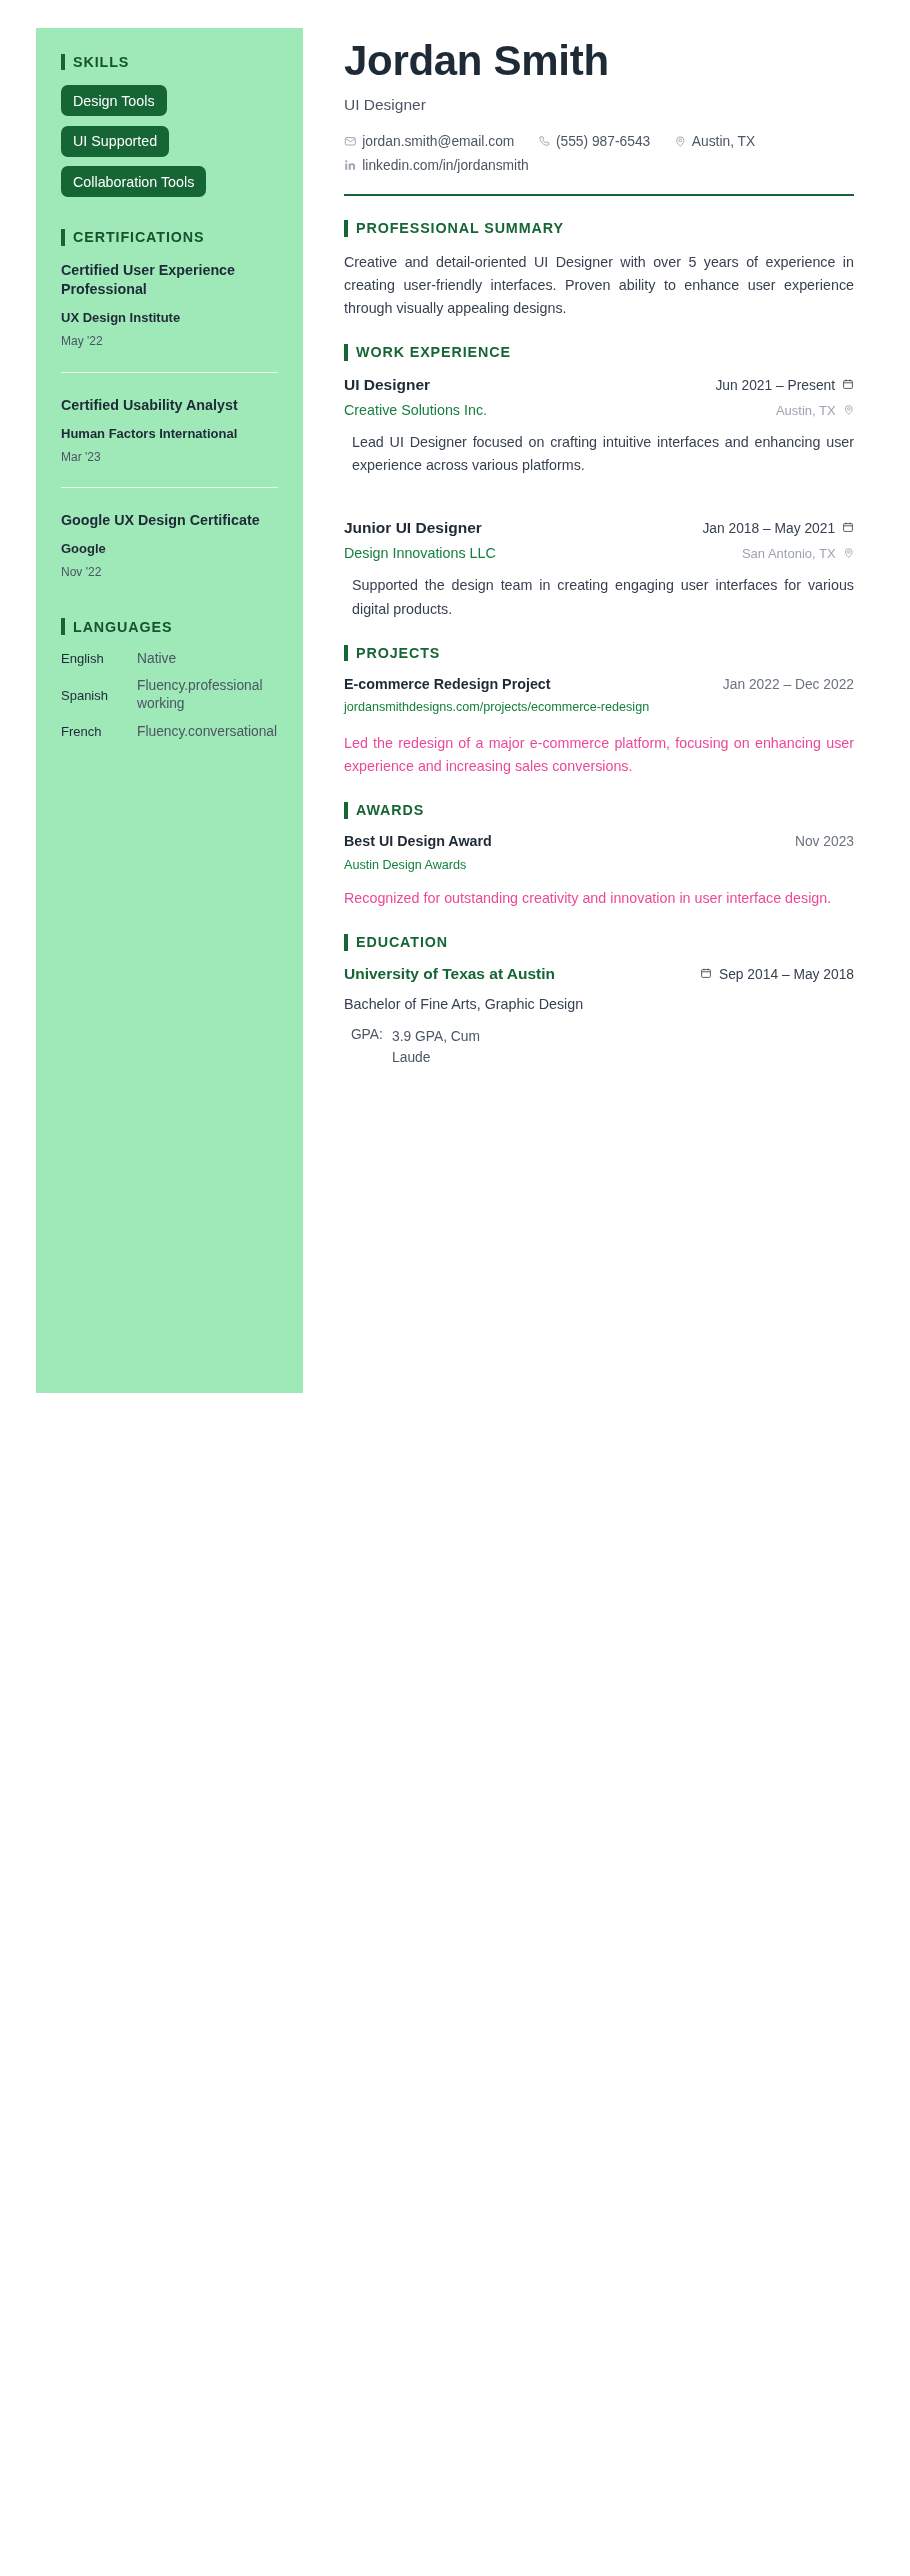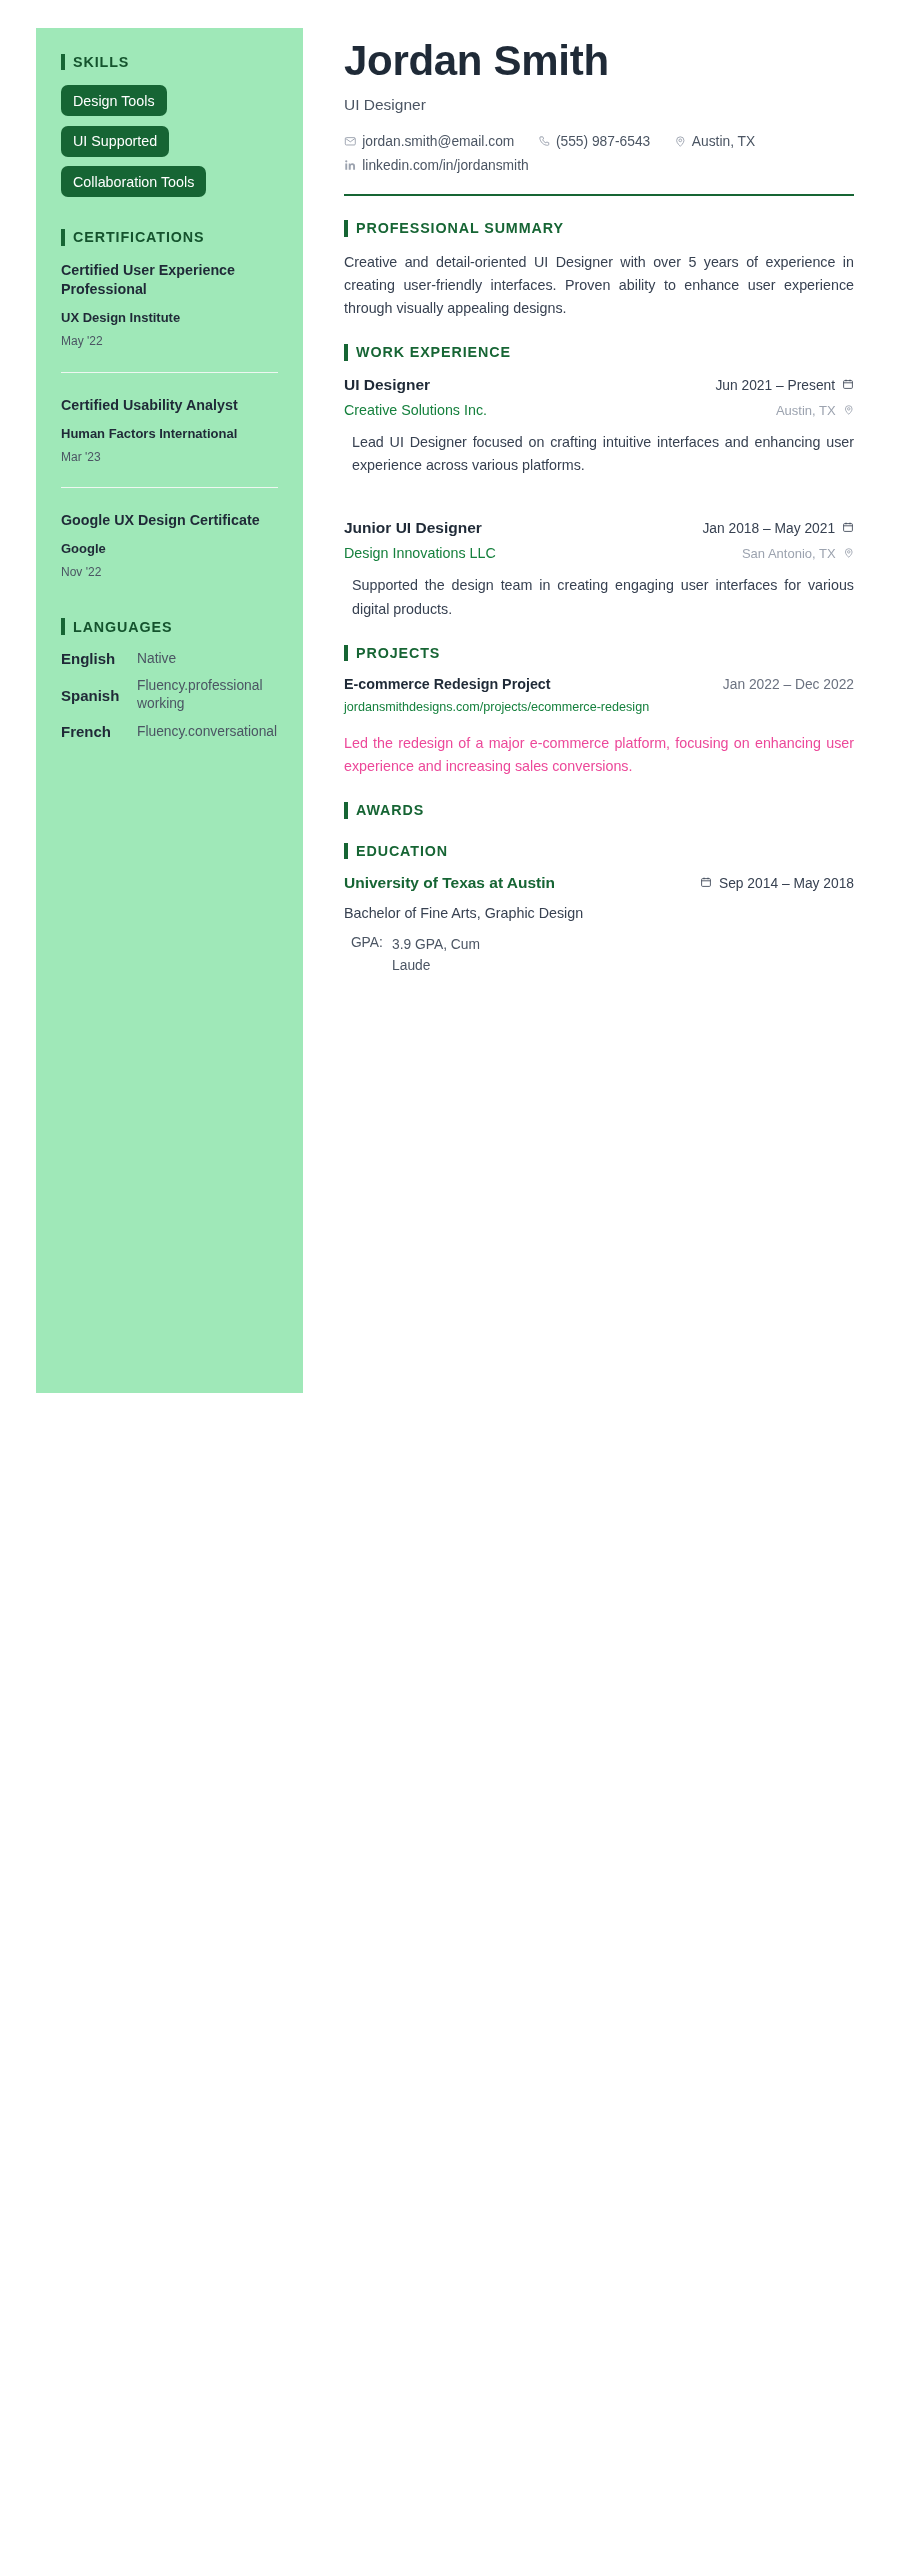--- a/index.html
+++ b/index.html
@@ -80,22 +80,22 @@
   }
 
   .lang-row {
     display: flex;
     align-items: center;
     margin-bottom: 9.2px;
   }
   .lang-name {
     width: 76px;
     flex: none;
-    font-size: 15px;
-    font-weight: bold;
+    font-size: 13px;
+    font-weight: normal;
     color: #1f2937;
   }
   .lang-level {
     font-size: 13.8px;
     color: #4b5563;
     line-height: 1.32;
     white-space: nowrap;
   }
 
   
@@ -449,20 +449,28 @@
       </div>
       <div class="proj-url">jordansmithdesigns.com/projects/ecommerce-redesign</div>
       <p class="entry-desc grey" style="margin-top:15px;">Led the redesign of a major e-commerce platform, focusing on enhancing user experience and increasing sales conversions.</p>
     </div>
 
     <div class="sec">
       <span class="bar"></span>
       <span class="txt">AWARDS</span>
     </div>
 
+    <div class="entry">
+      <div class="entry-row">
+        <span class="entry-title" style="font-size:14.3px;">Best UI Design Award</span>
+        <span class="entry-date muted">Nov 2023</span>
+      </div>
+      <div class="award-org">Austin Design Awards</div>
+      <p class="entry-desc grey" style="margin-top:15px;">Recognized for outstanding creativity and innovation in user interface design.</p>
+    </div>
 
     <div class="sec">
       <span class="bar"></span>
       <span class="txt">EDUCATION</span>
     </div>
 
     <div class="entry">
       <div class="entry-row">
         <span class="edu-title">University of Texas at Austin</span>
         <span class="entry-date">

